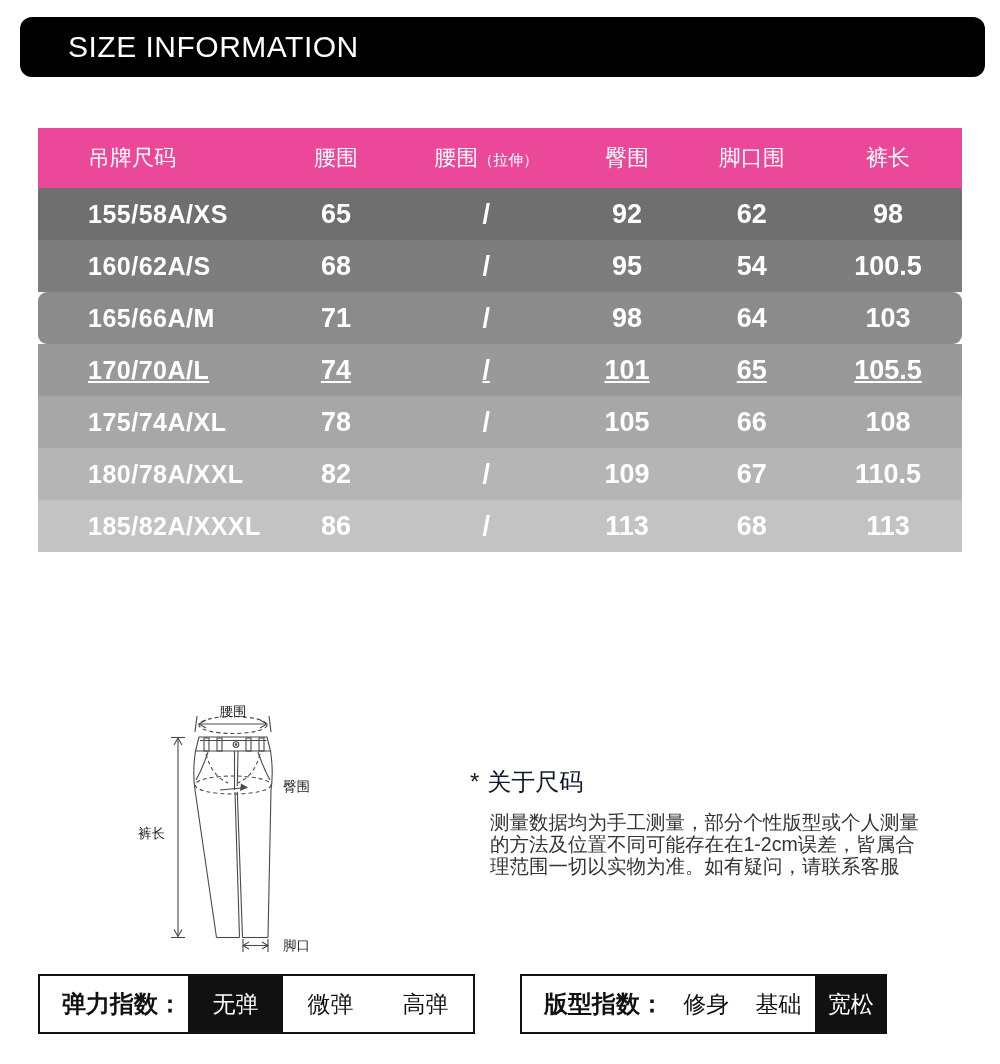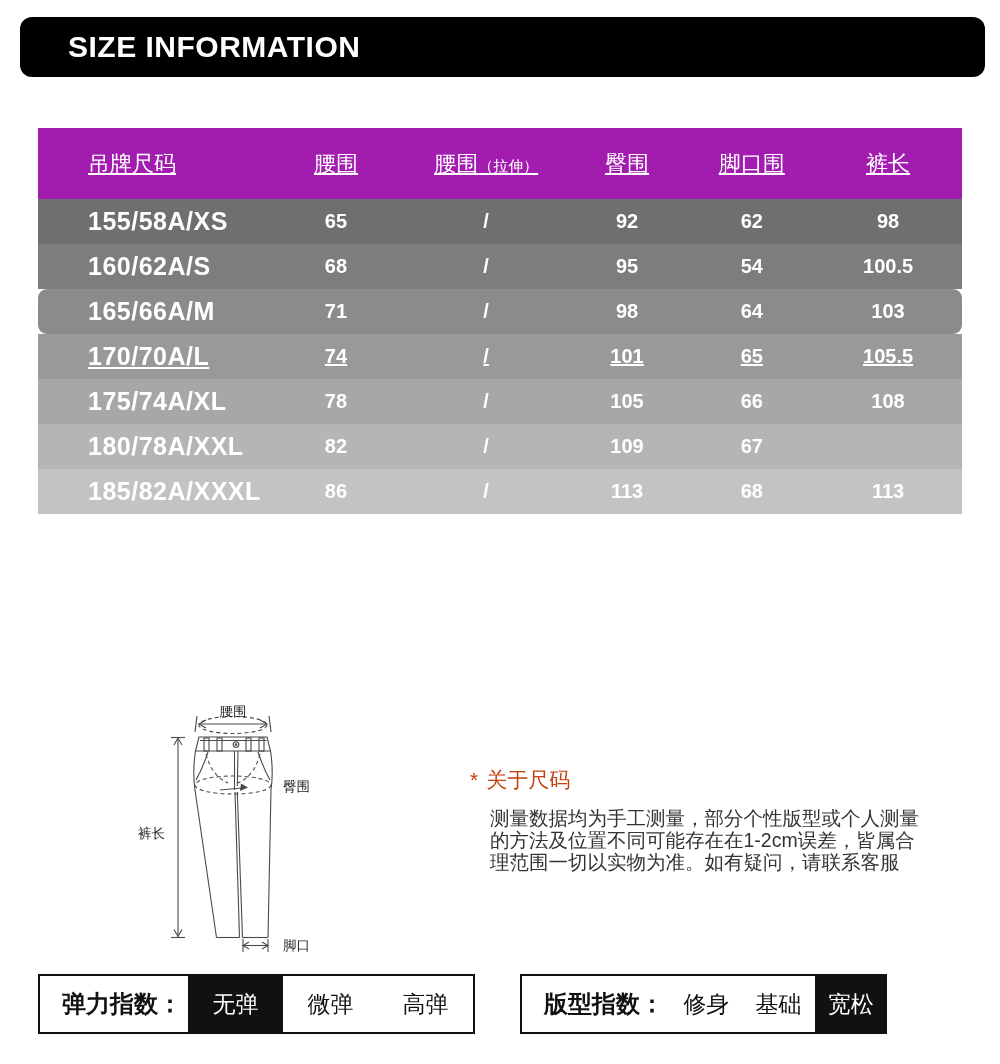--- a/index.html
+++ b/index.html
@@ -8,49 +8,49 @@
     position:relative; width:1000px; height:1064px; background:#ffffff;
     font-family:"Liberation Sans","DejaVu Sans",sans-serif; overflow:hidden;
   }
 
   
   .title-bar {
     position:absolute; left:20px; top:17px; width:965px; height:60px;
     background:#000000; border-radius:12px; display:flex; align-items:center;
   }
   .title-text {
-    color:#ffffff; font-weight:700; font-size:30px; padding-left:48px;
+    color:#ffffff; font-weight:400; font-size:30px; padding-left:48px;
     font-stretch:condensed; letter-spacing:0.5px;
   }
 
   
   .size-table { position:absolute; left:38px; top:128px; width:924px; }
   .t-row {
     display:grid; grid-template-columns:24.5% 15.5% 17% 13.5% 13.5% 16%;
-    align-items:center; height:45px; color:#ffffff;
-  }
-  .t-head { height:71px; background:#a21caf; font-size:22px; font-weight:400;text-decoration:underline; }
+    align-items:center; height:52px; color:#ffffff;
+  }
+  .t-head { height:60px; background:#ec4899; font-size:22px; font-weight:400; }
   .cell { text-align:center; }
   .cell.size { text-align:left; padding-left:50px; }
-  .t-body .cell { font-size:20px; font-weight:700; font-stretch:condensed; }
+  .t-body .cell { font-size:27px; font-weight:700; font-stretch:condensed; }
   .t-body .cell.size { font-size:25px; letter-spacing:0.5px; }
   .sub { font-size:15px; font-weight:400; }
   .r0 { background:#6f6f6f; } .r1 { background:#7d7d7d; }
   .r2 { background:#8b8b8b;border-radius:9px; } .r3 { background:#999999;text-decoration:underline; }
   .r4 { background:#a7a7a7; } .r5 { background:#b5b5b5; }
   .r6 { background:#c3c3c3; }
 
   
   .diagram { position:absolute; left:100px; top:680px; width:280px; height:290px; }
   .diagram svg { width:100%; height:100%; }
   .diagram text { font-size:13.5px; fill:#1f1f1f; font-family:"Liberation Sans","DejaVu Sans",sans-serif; }
 
   
   .notes { position:absolute; left:470px; top:766px; width:496px; }
-  .notes-title { font-size:21px; color:#c2410c; }
+  .notes-title { font-size:24px; color:#0f172a; }
   .notes-title .star { margin-right:8px; }
   .notes-body {
     margin-top:13px; margin-left:20px; width:474px;
     font-size:19.5px; line-height:22px; color:#333333; white-space:pre-line;
   }
 
   
   .bar {
     position:absolute; top:974px; height:60px; border:2px solid #111111;
     background:#ffffff; display:flex; align-items:stretch;
@@ -129,20 +129,21 @@
         <div class="cell">105</div>
         <div class="cell">66</div>
         <div class="cell">108</div>
       </div>
       <div class="t-row r5">
         <div class="cell size">180/78A/XXL</div>
         <div class="cell">82</div>
         <div class="cell">/</div>
         <div class="cell">109</div>
         <div class="cell">67</div>
+        <div class="cell">110.5</div>
       </div>
       <div class="t-row r6">
         <div class="cell size">185/82A/XXXL</div>
         <div class="cell">86</div>
         <div class="cell">/</div>
         <div class="cell">113</div>
         <div class="cell">68</div>
         <div class="cell">113</div>
       </div>
     </div>

